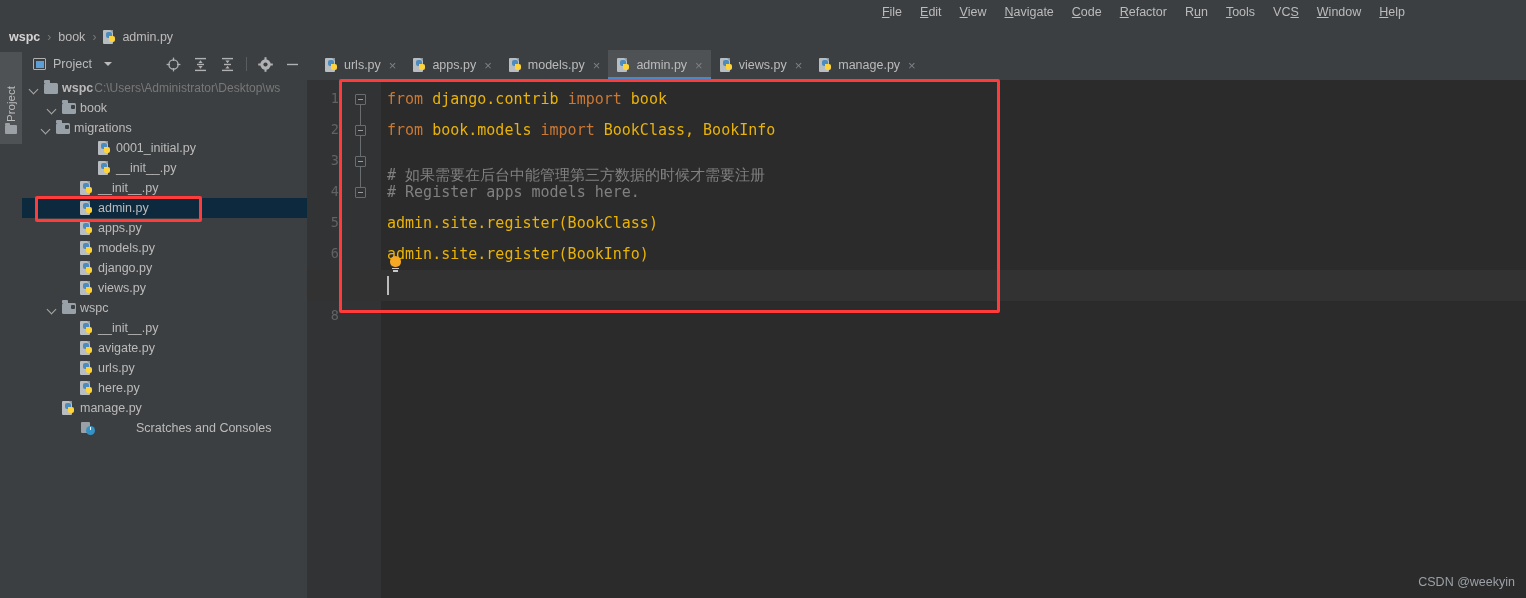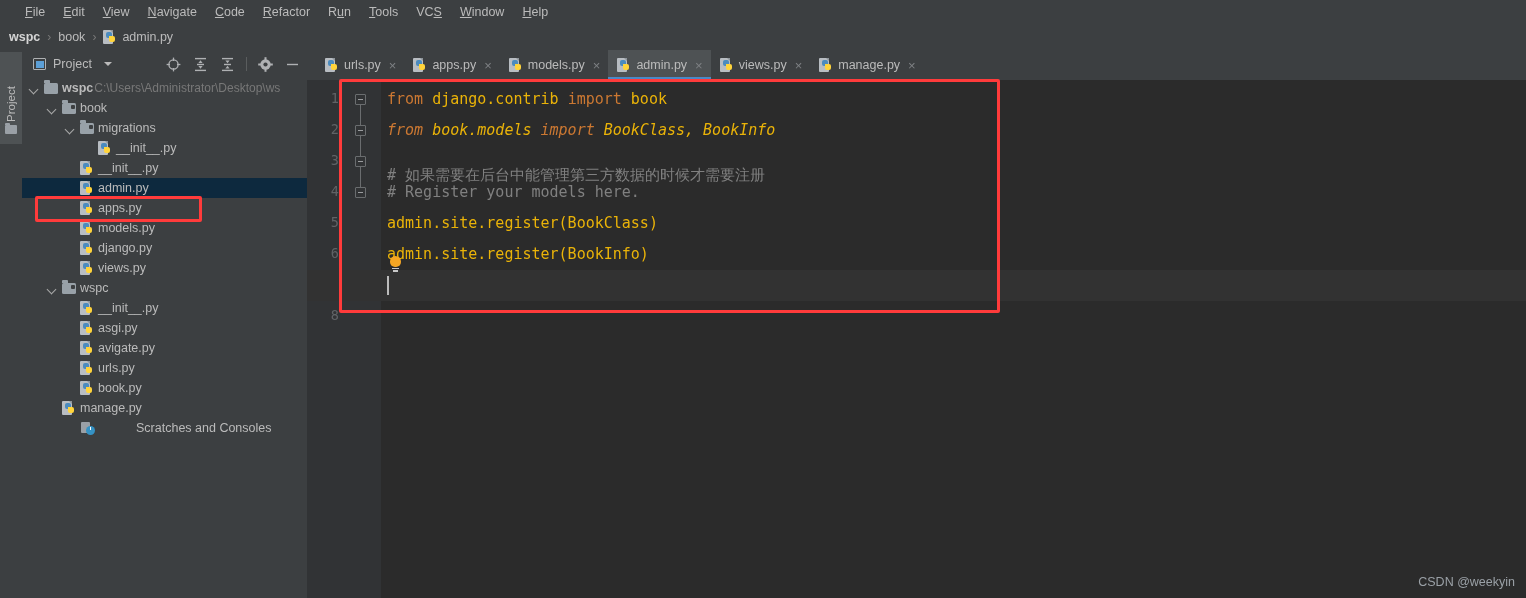--- a/index.html
+++ b/index.html
@@ -10,20 +10,21 @@
     overflow: hidden;
   }
   body { position: relative; }
 
   
   .menubar {
     position: absolute; top: 0; left: 0; width: 1414px; height: 24px;
     background: #3C3F41;
     display: flex; align-items: center;
     padding-left: 16px;
+    justify-content: flex-end;
   }
   .menu-item {
     font-size: 12.5px; color: #BBBBBB;
     padding: 0 9px; height: 24px; line-height: 24px;
     white-space: nowrap; cursor: default;
   }
   .menu-item .mn { text-decoration: underline; }
 
   
   .breadcrumb {
@@ -348,24 +349,33 @@
         <span class="arrow down" style="margin-right: 5px;"></span>
         <span class="ic ic-folder"></span>
         <span class="trow-label " style="font-weight: bold;">wspc</span>
         <span class="trow-sub">C:\Users\Administrator\Desktop\ws</span>
       </div>
       <div class="trow" style="padding-left: 26px;">
         <span class="arrow down" style="margin-right: 5px;"></span>
         <span class="ic ic-folder mod"></span>
         <span class="trow-label">book</span>
       </div>
-      <div class="trow" style="padding-left: 44px;">
+      <div class="trow" style="padding-left: 20px;">
         <span class="arrow down" style="margin-right: 5px;"></span>
         <span class="ic ic-folder mod"></span>
         <span class="trow-label">migrations</span>
+      </div>
+      <div class="trow" style="padding-left: 62px;">
+        <span class="arrow" style="margin-right: 5px;"></span>
+        <span class="ic ic-py">
+          <span class="pg"></span>
+          <span class="pb"></span>
+          <span class="py"></span>
+        </span>
+        <span class="trow-label">0001_initial.py</span>
       </div>
       <div class="trow" style="padding-left: 62px;">
         <span class="arrow" style="margin-right: 5px;"></span>
         <span class="ic ic-py">
           <span class="pg"></span>
           <span class="pb"></span>
           <span class="py"></span>
         </span>
         <span class="trow-label">__init__.py</span>
       </div>
@@ -437,48 +447,39 @@
         </span>
         <span class="trow-label">__init__.py</span>
       </div>
       <div class="trow" style="padding-left: 44px;">
         <span class="arrow" style="margin-right: 5px;"></span>
         <span class="ic ic-py">
           <span class="pg"></span>
           <span class="pb"></span>
           <span class="py"></span>
         </span>
-        <span class="trow-label">asgi.py</span>
-      </div>
-      <div class="trow" style="padding-left: 44px;">
-        <span class="arrow" style="margin-right: 5px;"></span>
-        <span class="ic ic-py">
-          <span class="pg"></span>
-          <span class="pb"></span>
-          <span class="py"></span>
-        </span>
         <span class="trow-label">avigate.py</span>
       </div>
       <div class="trow" style="padding-left: 44px;">
         <span class="arrow" style="margin-right: 5px;"></span>
         <span class="ic ic-py">
           <span class="pg"></span>
           <span class="pb"></span>
           <span class="py"></span>
         </span>
         <span class="trow-label">urls.py</span>
       </div>
       <div class="trow" style="padding-left: 44px;">
         <span class="arrow" style="margin-right: 5px;"></span>
         <span class="ic ic-py">
           <span class="pg"></span>
           <span class="pb"></span>
           <span class="py"></span>
         </span>
-        <span class="trow-label">book.py</span>
+        <span class="trow-label">here.py</span>
       </div>
       <div class="trow" style="padding-left: 26px;">
         <span class="arrow" style="margin-right: 5px;"></span>
         <span class="ic ic-py">
           <span class="pg"></span>
           <span class="pb"></span>
           <span class="py"></span>
         </span>
         <span class="trow-label">manage.py</span>
       </div>
@@ -563,23 +564,23 @@
       <div class="foldline" style="top: 25px; height: 20px;"></div>
       <div class="foldbox" style="top: 45px;"></div>
       <div class="foldline" style="top: 56px; height: 20px;"></div>
       <div class="foldbox" style="top: 76px;"></div>
       <div class="foldline" style="top: 87px; height: 20px;"></div>
       <div class="foldbox" style="top: 107px;"></div>
     </div>
   <div class="codearea" id="codearea">
       <div class="curline" style="top: 190px;"></div>
       <div class="cline" style="top: 4px;"><span class="kw">from</span><span class="txt"> django.contrib </span><span class="kw">import</span><span class="txt"> book</span></div>
-      <div class="cline" style="top: 35px; font-style: italic;"><span class="kw">from</span><span class="txt"> book.models </span><span class="kw">import</span><span class="txt"> BookClass, BookInfo</span></div>
+      <div class="cline" style="top: 35px;"><span class="kw">from</span><span class="txt"> book.models </span><span class="kw">import</span><span class="txt"> BookClass, BookInfo</span></div>
       <div class="cline" style="top: 80px;"><span class="cmt"># 如果需要在后台中能管理第三方数据的时候才需要注册</span></div>
-      <div class="cline" style="top: 97px;"><span class="cmt"># Register your models here.</span></div>
+      <div class="cline" style="top: 97px;"><span class="cmt"># Register apps models here.</span></div>
       <div class="cline" style="top: 128px;"><span class="txt">admin.site.register(BookClass)</span></div>
       <div class="cline" style="top: 159px;"><span class="txt">admin.site.register(BookInfo)</span></div>
       <div class="caret" style="top: 196px; left: 6px;"></div>
       <div class="bulb" style="top: 176px; left: 8px;">
         <span class="b"></span>
         <span class="s1"></span>
         <span class="s2"></span>
       </div>
     </div>
 </div>

